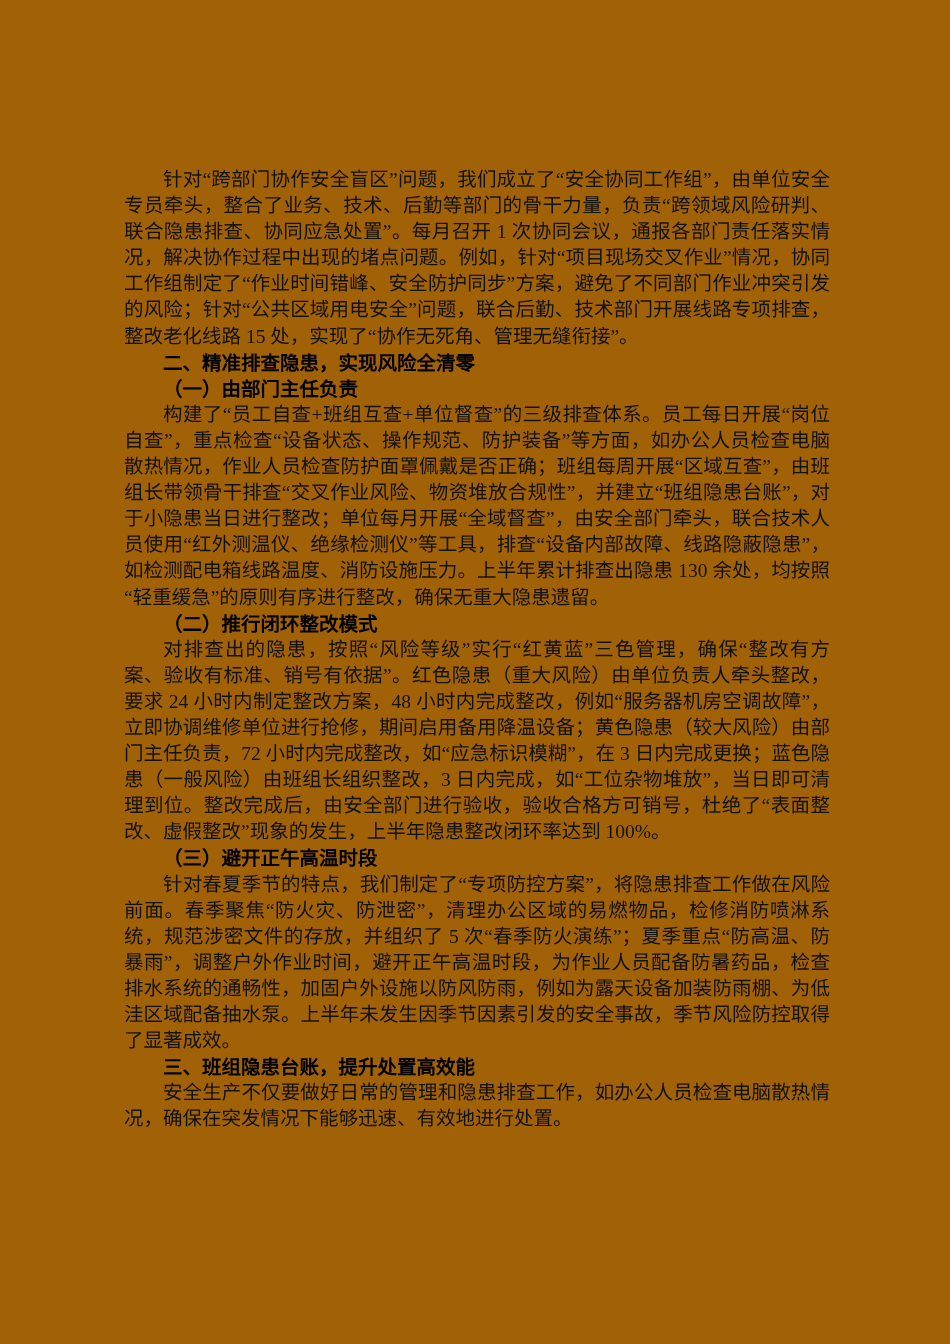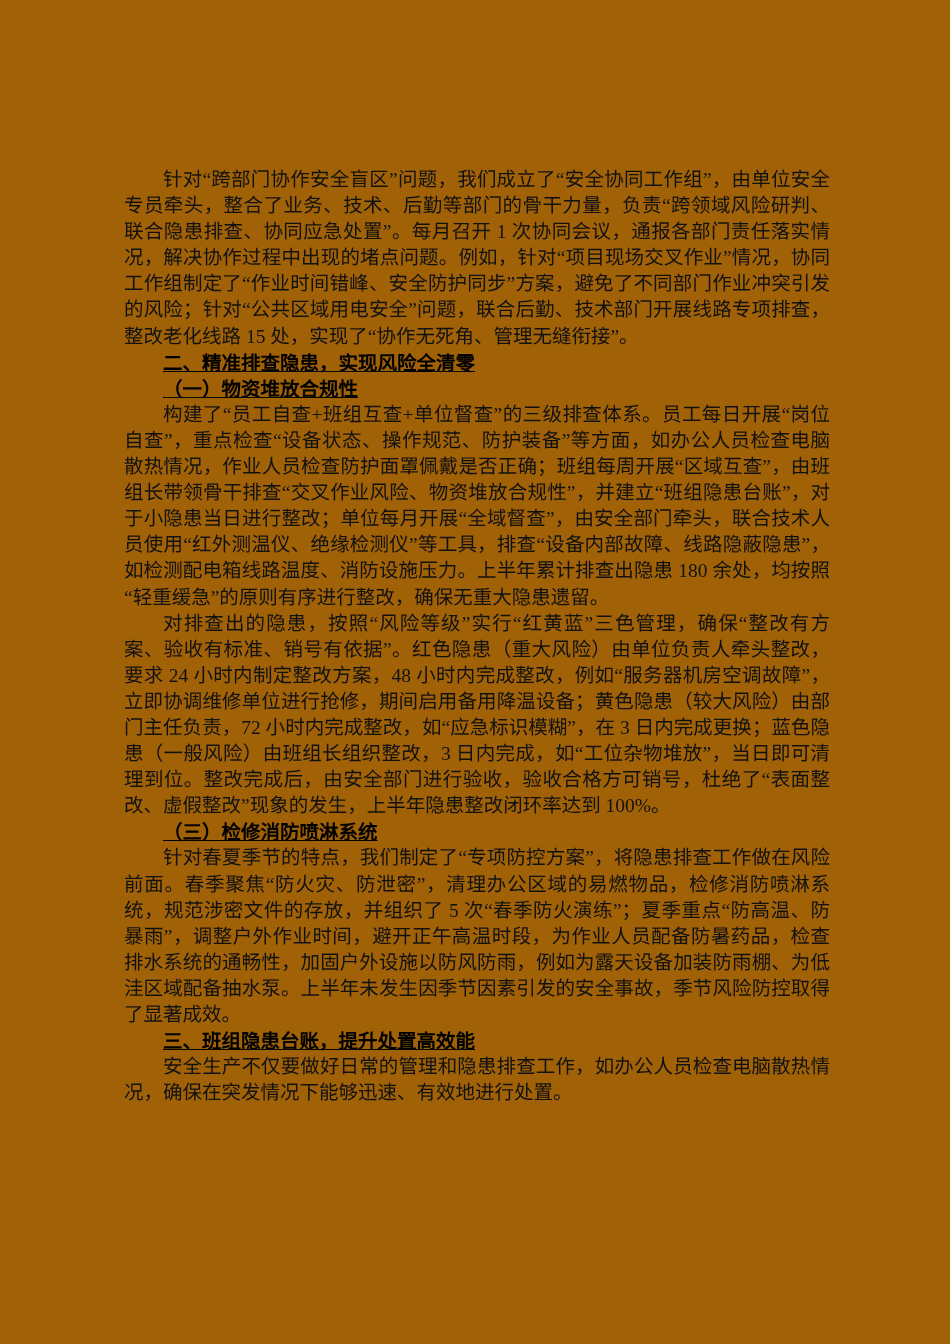--- a/index.html
+++ b/index.html
@@ -43,45 +43,45 @@
   h3.heading-sub {
     margin: 0;
     font-family: "Liberation Sans", "DejaVu Sans", sans-serif;
     font-weight: bold;
     font-size: 19.5px;
     line-height: 26.1px;
     text-indent: 2em;
     text-align: left;
     letter-spacing: 0px;
     color: #000000;
-    text-decoration: underline;
   }
   h3.heading-sub {
     text-indent: 2em;
   }
 </style>
 </head>
 <body>
 
 <div class="page">
   <div class="content">
 
     <p class="body-text">针对“跨部门协作安全盲区”问题，我们成立了“安全协同工作组”，由单位安全专员牵头，整合了业务、技术、后勤等部门的骨干力量，负责“跨领域风险研判、联合隐患排查、协同应急处置”。每月召开 1 次协同会议，通报各部门责任落实情况，解决协作过程中出现的堵点问题。例如，针对“项目现场交叉作业”情况，协同工作组制定了“作业时间错峰、安全防护同步”方案，避免了不同部门作业冲突引发的风险；针对“公共区域用电安全”问题，联合后勤、技术部门开展线路专项排查，整改老化线路 15 处，实现了“协作无死角、管理无缝衔接”。</p>
 
     <h2 class="heading-main">二、精准排查隐患，实现风险全清零</h2>
 
 
-    <h3 class="heading-sub">（一）物资堆放合规性</h3>
+    <h3 class="heading-sub">（一）由部门主任负责</h3>
 
-    <p class="body-text">构建了“员工自查+班组互查+单位督查”的三级排查体系。员工每日开展“岗位自查”，重点检查“设备状态、操作规范、防护装备”等方面，如办公人员检查电脑散热情况，作业人员检查防护面罩佩戴是否正确；班组每周开展“区域互查”，由班组长带领骨干排查“交叉作业风险、物资堆放合规性”，并建立“班组隐患台账”，对于小隐患当日进行整改；单位每月开展“全域督查”，由安全部门牵头，联合技术人员使用“红外测温仪、绝缘检测仪”等工具，排查“设备内部故障、线路隐蔽隐患”，如检测配电箱线路温度、消防设施压力。上半年累计排查出隐患 180 余处，均按照“轻重缓急”的原则有序进行整改，确保无重大隐患遗留。</p>
+    <p class="body-text">构建了“员工自查+班组互查+单位督查”的三级排查体系。员工每日开展“岗位自查”，重点检查“设备状态、操作规范、防护装备”等方面，如办公人员检查电脑散热情况，作业人员检查防护面罩佩戴是否正确；班组每周开展“区域互查”，由班组长带领骨干排查“交叉作业风险、物资堆放合规性”，并建立“班组隐患台账”，对于小隐患当日进行整改；单位每月开展“全域督查”，由安全部门牵头，联合技术人员使用“红外测温仪、绝缘检测仪”等工具，排查“设备内部故障、线路隐蔽隐患”，如检测配电箱线路温度、消防设施压力。上半年累计排查出隐患 130 余处，均按照“轻重缓急”的原则有序进行整改，确保无重大隐患遗留。</p>
 
+    <h3 class="heading-sub">（二）推行闭环整改模式</h3>
 
     <p class="body-text">对排查出的隐患，按照“风险等级”实行“红黄蓝”三色管理，确保“整改有方案、验收有标准、销号有依据”。红色隐患（重大风险）由单位负责人牵头整改，要求 24 小时内制定整改方案，48 小时内完成整改，例如“服务器机房空调故障”，立即协调维修单位进行抢修，期间启用备用降温设备；黄色隐患（较大风险）由部门主任负责，72 小时内完成整改，如“应急标识模糊”，在 3 日内完成更换；蓝色隐患（一般风险）由班组长组织整改，3 日内完成，如“工位杂物堆放”，当日即可清理到位。整改完成后，由安全部门进行验收，验收合格方可销号，杜绝了“表面整改、虚假整改”现象的发生，上半年隐患整改闭环率达到 100%。</p>
 
-    <h3 class="heading-sub">（三）检修消防喷淋系统</h3>
+    <h3 class="heading-sub">（三）避开正午高温时段</h3>
 
     <p class="body-text">针对春夏季节的特点，我们制定了“专项防控方案”，将隐患排查工作做在风险前面。春季聚焦“防火灾、防泄密”，清理办公区域的易燃物品，检修消防喷淋系统，规范涉密文件的存放，并组织了 5 次“春季防火演练”；夏季重点“防高温、防暴雨”，调整户外作业时间，避开正午高温时段，为作业人员配备防暑药品，检查排水系统的通畅性，加固户外设施以防风防雨，例如为露天设备加装防雨棚、为低洼区域配备抽水泵。上半年未发生因季节因素引发的安全事故，季节风险防控取得了显著成效。</p>
 
     <h2 class="heading-main">三、班组隐患台账，提升处置高效能</h2>
 
     <p class="body-text">安全生产不仅要做好日常的管理和隐患排查工作，如办公人员检查电脑散热情况，确保在突发情况下能够迅速、有效地进行处置。</p>
 
   </div>
 </div>
 

